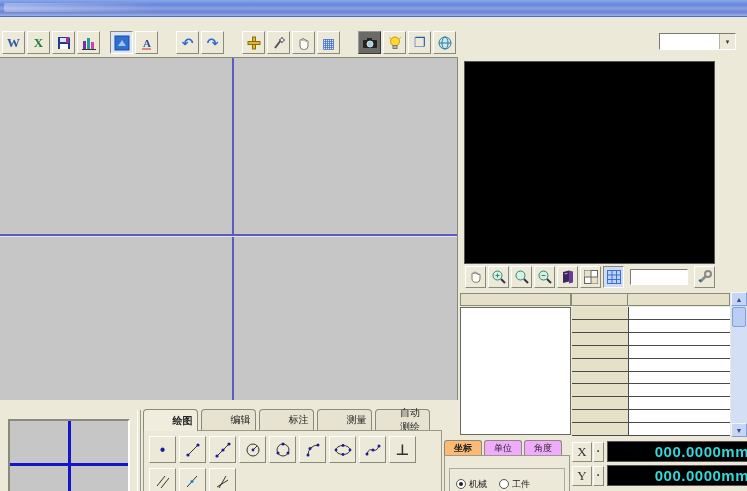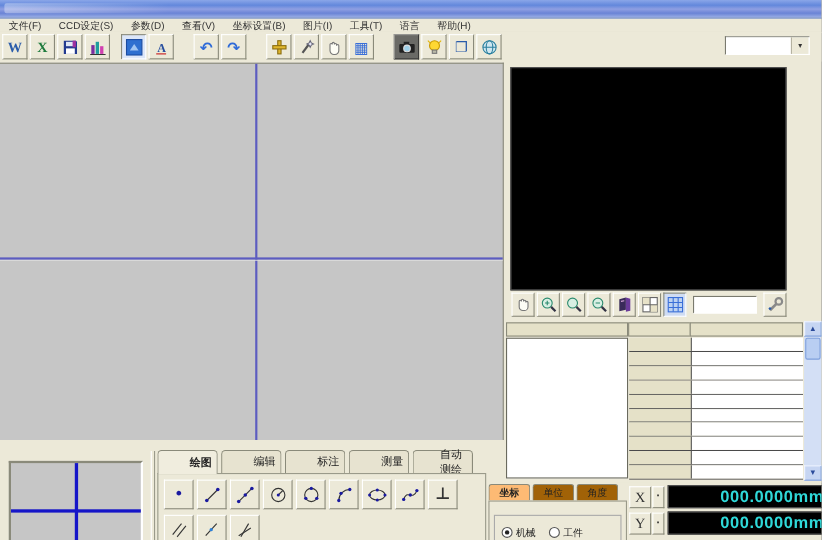--- a/index.html
+++ b/index.html
@@ -72,21 +72,21 @@
   .dpanel-body{position:absolute;left:0;top:21px;right:0;height:70px;border:1px solid #9a9a8a;background:#ece9d8;box-sizing:border-box;}
   .toolrow{position:absolute;left:5px;display:flex;}
   .toolbtn{width:27px;height:27px;margin-right:3px;display:flex;align-items:center;justify-content:center;
     background:#ece9d8;border:1px solid;border-color:#fff #8a8a7a #8a8a7a #fff;box-sizing:border-box;}
   .glyph-perp{font-size:15px;font-weight:bold;color:#333;line-height:1;}
   .glyph-point{font-size:16px;color:#1a1aa0;line-height:1;}
   
   .coord-panel{position:absolute;left:444px;top:440px;width:126px;height:60px;}
   .ctabs{display:flex;height:16px;}
   .ctab{width:38px;height:15px;margin-right:2px;display:flex;align-items:center;justify-content:center;
-    background:#a16207;border:1px solid #8a8a7a;border-bottom:none;border-radius:3px 3px 0 0;box-sizing:border-box;font-size:9px;}
+    background:#f0abfc;border:1px solid #8a8a7a;border-bottom:none;border-radius:3px 3px 0 0;box-sizing:border-box;font-size:9px;}
   .ctab.active{background:#fdba74;font-weight:bold;}
   .cbody{position:absolute;left:0;top:15px;right:0;height:50px;border:1px solid #9a9a8a;background:#ece9d8;box-sizing:border-box;}
   .groupbox{position:absolute;left:4px;top:12px;right:4px;height:32px;border:1px solid #aaa;display:flex;align-items:center;padding-left:6px;box-sizing:border-box;}
   .radio{display:flex;align-items:center;margin-right:12px;}
   .radio .dot{width:8px;height:8px;border-radius:50%;border:1px solid #555;background:#fff;margin-right:3px;position:relative;}
   .radio.checked .dot::after{content:"";position:absolute;left:2px;top:2px;width:4px;height:4px;border-radius:50%;background:#222;}
   
   .dro{position:absolute;left:572px;top:441px;}
   .dro-row{display:flex;align-items:center;margin-bottom:3px;}
   .axis-btn{width:20px;height:20px;display:flex;align-items:center;justify-content:center;
@@ -101,31 +101,20 @@
 </style>
 </head>
 <body>
 
 <div class="app">
 
   <div class="titlebar">
       <div class="smudge"></div>
     </div>
 
-  <div class="menubar">
-    <span class="menu-item">文件(F)</span>
-    <span class="menu-item">CCD设定(S)</span>
-    <span class="menu-item">参数(D)</span>
-    <span class="menu-item">查看(V)</span>
-    <span class="menu-item">坐标设置(B)</span>
-    <span class="menu-item">图片(I)</span>
-    <span class="menu-item">工具(T)</span>
-    <span class="menu-item">语言</span>
-    <span class="menu-item">帮助(H)</span>
-  </div>
 
   <div class="toolbar">
     <div class="tbtn">
         <span class="glyph-word">W</span>
       </div>
     <div class="tbtn">
         <span class="glyph-excel">X</span>
       </div>
     <div class="tbtn">
       <svg width="16" height="16">

